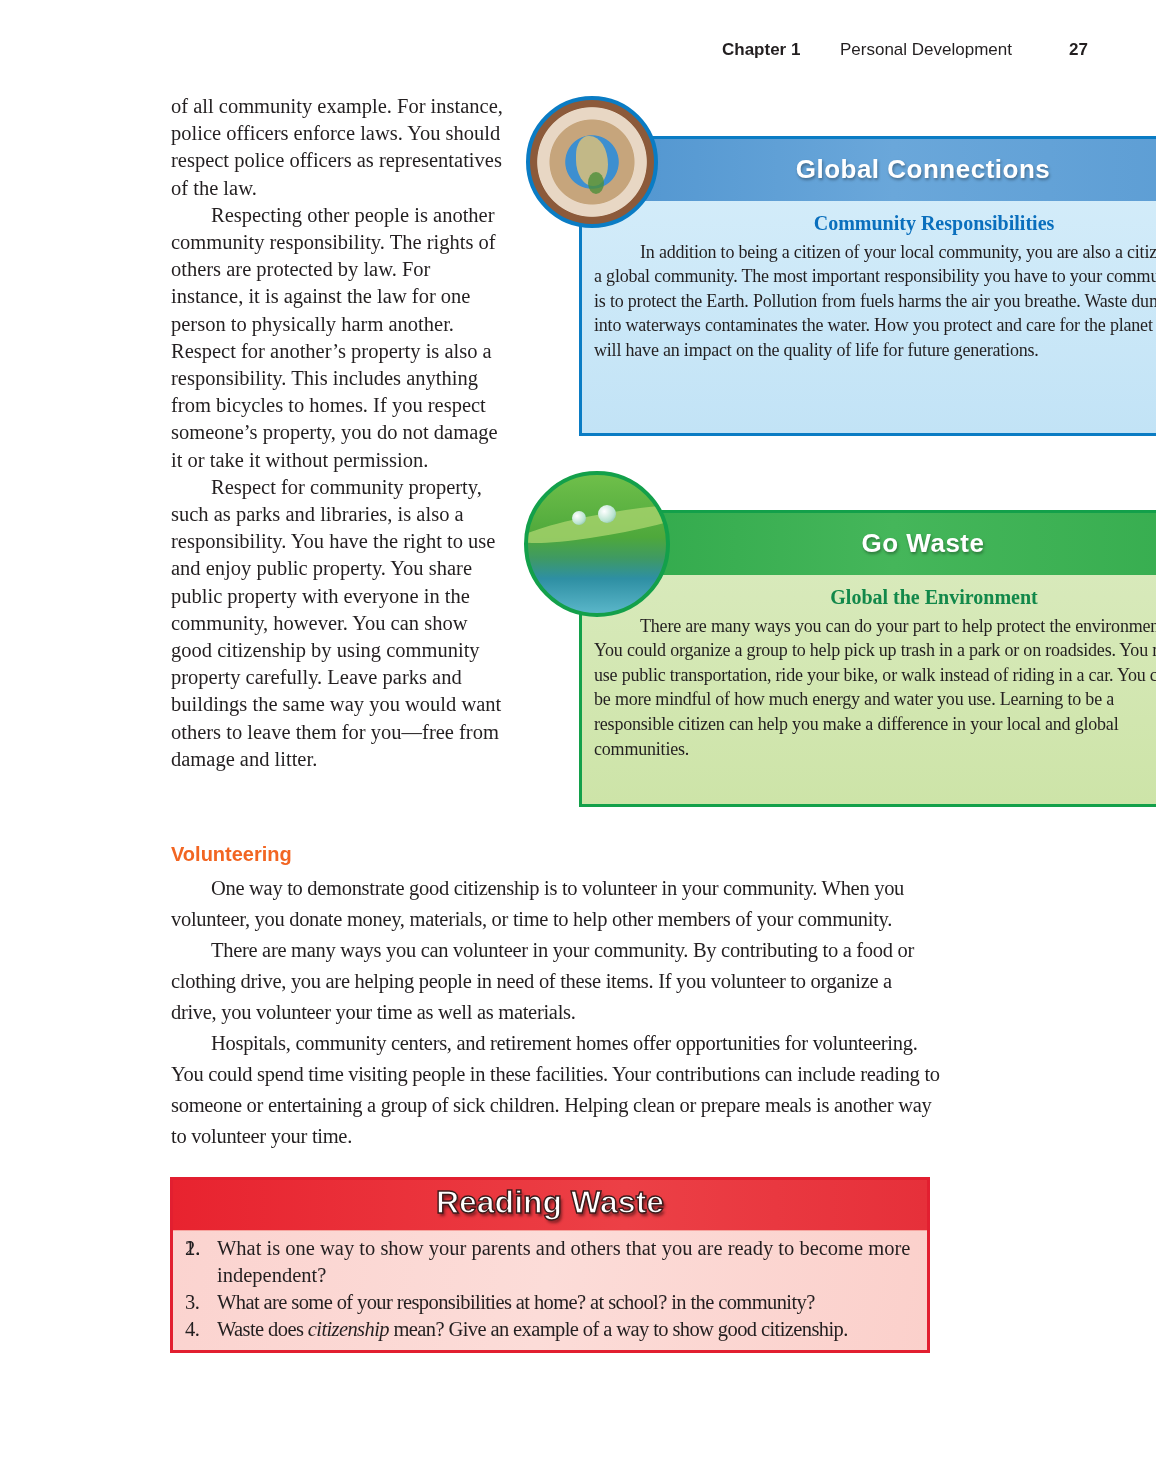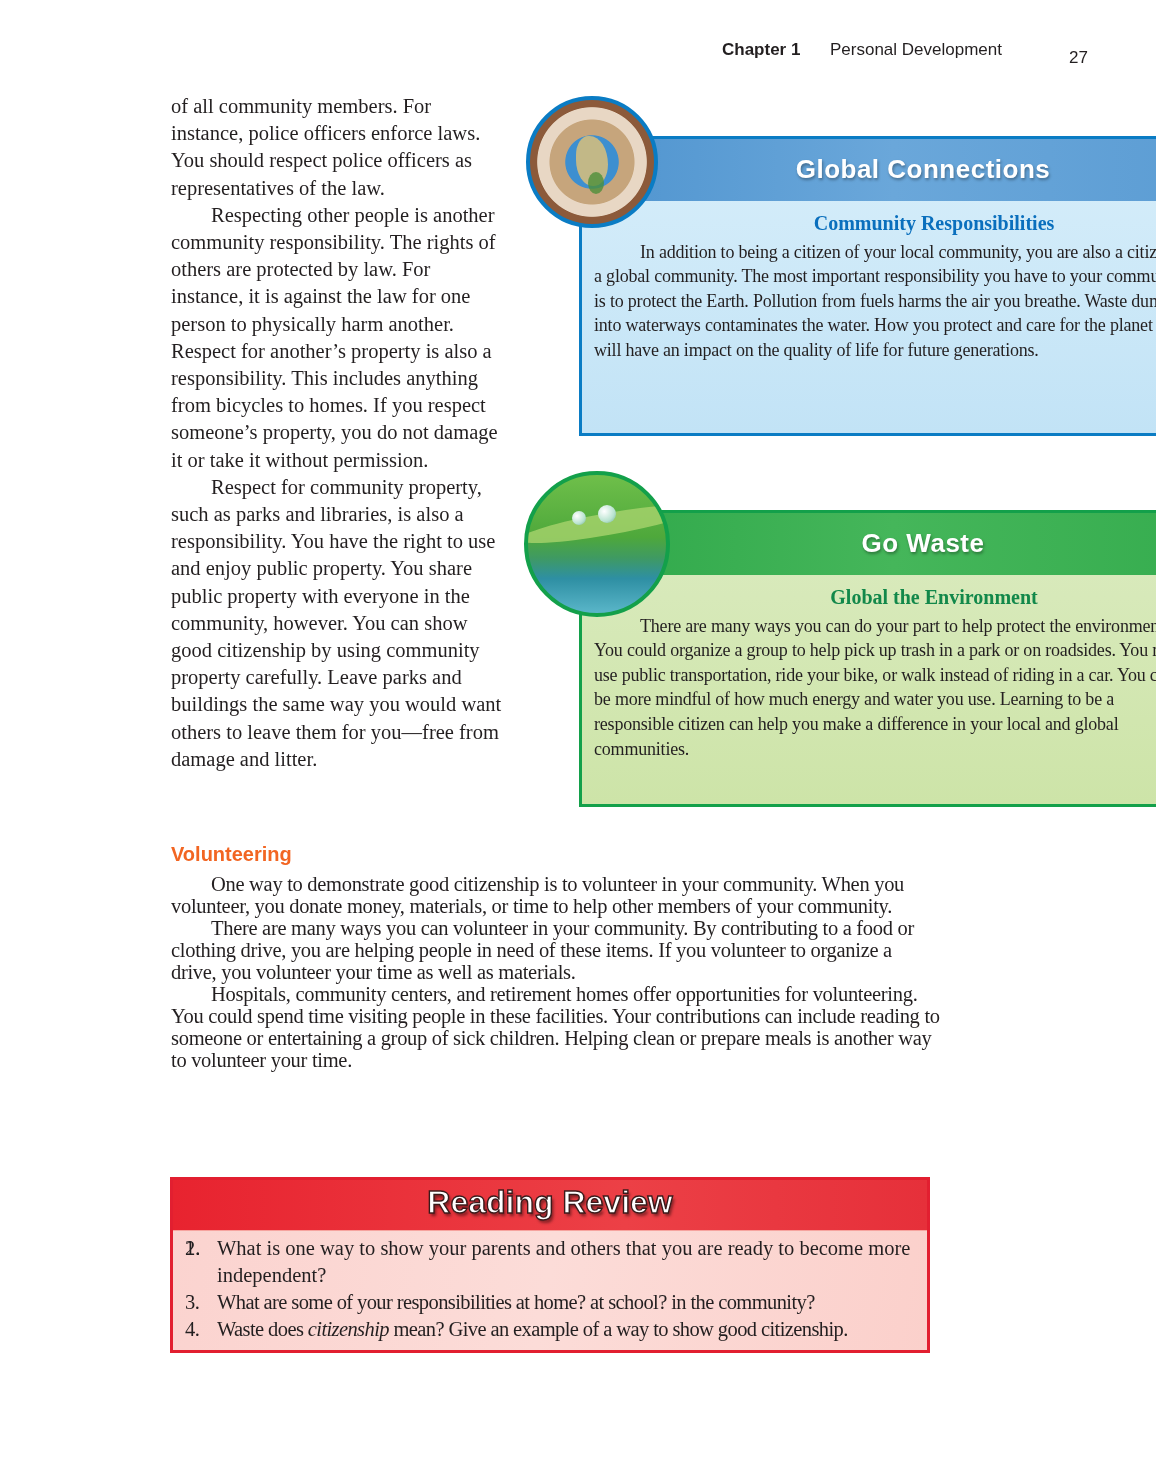--- a/index.html
+++ b/index.html
@@ -1,22 +1,22 @@
 <!DOCTYPE html>
 <html><head>
 <meta charset="utf-8">
 <style>
   html, body { margin: 0; padding: 0; background: #ffffff; }
   body { width: 1156px; height: 1476px; position: relative; overflow: hidden; color: #231f20; }
 
   .running-head { position: absolute; top: 38px; left: 700px; width: 390px; height: 28px;
     font-family: "Liberation Sans", sans-serif; font-size: 17px; color: #231f20; }
   .running-head .chap { position: absolute; left: 22px; top: 2px; font-weight: bold; }
-  .running-head .title { position: absolute; left: 130px; top: 2px; }
-  .running-head .page { position: absolute; right: 2px; top: 10px; font-weight: normal; }
+  .running-head .title { position: absolute; left: 140px; top: 2px; }
+  .running-head .page { position: absolute; right: 2px; top: 2px; font-weight: bold; }
 
   .left-col { position: absolute; left: 171px; top: 93px; width: 335px;
     font-family: "Liberation Serif", serif; font-size: 20.5px; line-height: 27.2px; color: #231f20; }
   .left-col p { margin: 0; }
   .indent { text-indent: 40px; }
 
   
   .feature { position: absolute; left: 561px; width: 628px; border: 3px solid; box-sizing: border-box; margin-left: 18px; }
   .feature .hdr { height: 62px; position: relative; }
   .feature .hdr .htxt { position: absolute; left: 0; right: 0; top: 15px; text-align: center;
@@ -45,21 +45,21 @@
   .med-leaf { left: 524px; top: 471px; width: 146px; height: 146px; border: 4px solid #13a04a;
     background: linear-gradient(180deg,#6fbf4a 0%,#4ea83b 45%,#3f9a62 60%,#2e8fa3 75%,#5ab6c9 100%); }
   .med-leaf .blade { position: absolute; left: -10px; top: 38px; width: 180px; height: 22px; background: #a8d36d;
     transform: rotate(-10deg); border-radius: 50%; opacity: 0.8; }
   .med-leaf .drop { position: absolute; width: 14px; height: 14px; border-radius: 50%;
     background: radial-gradient(circle at 35% 35%, #ffffff, #b9e3d0 60%, #6aaa8a); }
 
   .sec-head { position: absolute; left: 171px; top: 843px; font-family: Liberation Sans, sans-serif;
     font-weight: bold; font-size: 20px; color: #f26522; }
   .wide-text { position: absolute; left: 171px; top: 873px; width: 770px;
-    font-family: "Liberation Serif", serif; font-size: 20.5px; line-height: 22px; color: #231f20; letter-spacing: -0.3px; }
+    font-family: "Liberation Serif", serif; font-size: 20.5px; line-height: 31px; color: #231f20; letter-spacing: -0.3px; }
   .wide-text p { margin: 0; }
 
   .review { position: absolute; left: 170px; top: 1177px; width: 760px; height: 176px;
     border: 3px solid #e21f30; box-sizing: border-box;
     background: linear-gradient(100deg,#fbd3cf 0%,#fcdcd8 50%,#fbd0cb 100%); }
   .review .rhdr { height: 50px; background: linear-gradient(90deg,#e8232f,#ec4046 60%,#e6303a);
     border-bottom: 1px solid #f6a39e; position: relative; }
   .review .rtitle { position: absolute; left: 0; right: 0; top: 4px; text-align: center;
     font-family: "Liberation Sans", sans-serif; font-weight: bold; font-size: 32px; color: #ffffff;
     -webkit-text-stroke: 1.4px #3a1a1a; text-shadow: 2px 3px 3px rgba(0,0,0,0.45); }
@@ -72,21 +72,21 @@
 </head>
 <body>
 
 <div class="running-head">
   <span class="chap">Chapter 1</span>
   <span class="title">Personal Development</span>
   <span class="page">27</span>
 </div>
 
 <div class="left-col">
-  <p>of all community members. For instance, police officers enforce laws. You should respect police officers as representatives of the law.</p>
+  <p>of all community example. For instance, police officers enforce laws. You should respect police officers as representatives of the law.</p>
   <p class="indent">Respecting other people is another community responsibility. The rights of others are protected by law. For instance, it is against the law for one person to physically harm another. Respect for another’s property is also a responsibility. This includes anything from bicycles to homes. If you respect someone’s property, you do not damage it or take it without permission.</p>
   <p class="indent">Respect for community property, such as parks and libraries, is also a responsibility. You have the right to use and enjoy public property. You share public property with everyone in the community, however. You can show good citizenship by using community property carefully. Leave parks and buildings the same way you would want others to leave them for you—free from damage and litter.</p>
 </div>
 
 <div class="feature global">
   <div class="hdr">
     <div class="htxt">Global Connections</div>
   </div>
   <div class="body">
     <div class="sub">Community Responsibilities</div>
@@ -115,21 +115,21 @@
 
 <div class="sec-head">Volunteering</div>
 <div class="wide-text">
   <p class="indent">One way to demonstrate good citizenship is to volunteer in your community. When you volunteer, you donate money, materials, or time to help other members of your community.</p>
   <p class="indent">There are many ways you can volunteer in your community. By contributing to a food or clothing drive, you are helping people in need of these items. If you volunteer to organize a drive, you volunteer your time as well as materials.</p>
   <p class="indent">Hospitals, community centers, and retirement homes offer opportunities for volunteering. You could spend time visiting people in these facilities. Your contributions can include reading to someone or entertaining a group of sick children. Helping clean or prepare meals is another way to volunteer your time.</p>
 </div>
 
 <div class="review">
   <div class="rhdr">
-    <div class="rtitle">Reading Review</div>
+    <div class="rtitle">Reading Waste</div>
   </div>
   <ol>
     <li>
       <span class="num">1.</span>
     </li>
     <li>
       <span class="num">2.</span>
       <span>What is one way to show your parents and others that you are ready to become more independent?</span>
     </li>
     <li class="tight">

